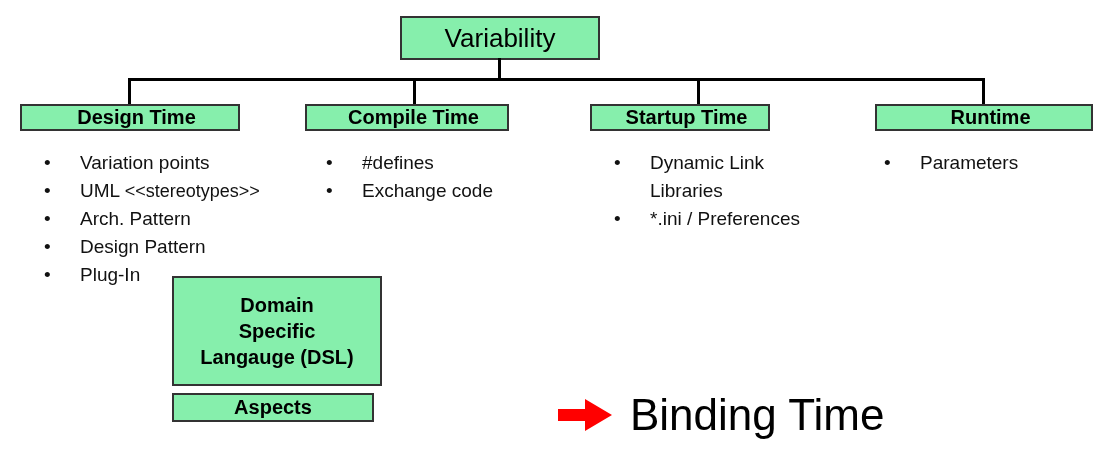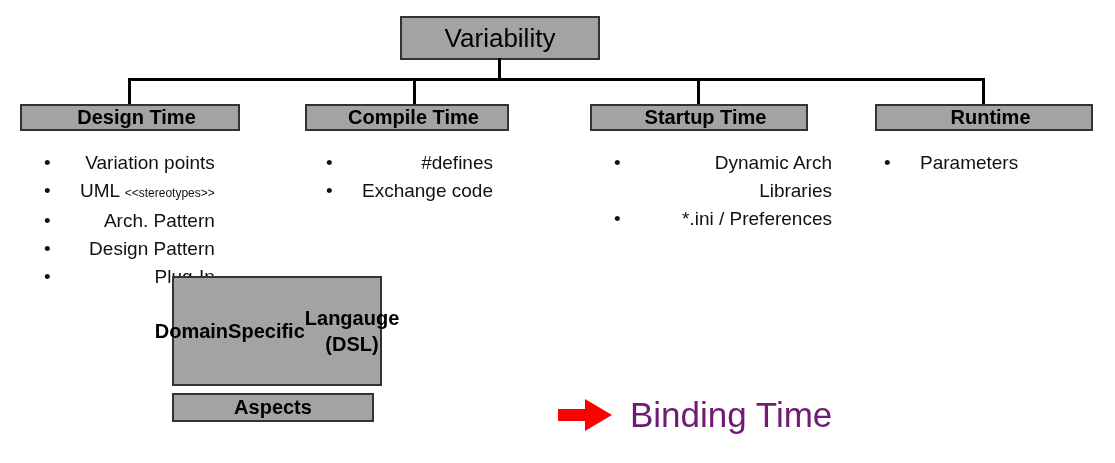--- a/index.html
+++ b/index.html
@@ -6,83 +6,83 @@
   body {
     width: 1115px; height: 463px;
     position: relative;
     background: #ffffff;
     font-family: "Liberation Sans", sans-serif;
     color: #000;
     overflow: hidden;
   }
   .box {
     position: absolute;
-    background: #a3a3a3;
+    background: #86efac;
     border: 2px solid #333333;
     box-sizing: border-box;
     display: flex;
     align-items: center;
     justify-content: center;
     color: #000;
   }
   .root-box {
     left: 400px; top: 16px; width: 200px; height: 44px;
     font-size: 26px; font-weight: 400;
   }
   .hdr { font-weight: bold; font-size: 20px; padding-left: 13px; }
   .box-design  { left: 20px;  top: 104px; width: 220px; height: 27px; }
   .box-compile { left: 305px; top: 104px; width: 204px; height: 27px; }
-  .box-startup { left: 590px; top: 104px; width: 218px; height: 27px; }
+  .box-startup { left: 590px; top: 104px; width: 180px; height: 27px; }
   .box-runtime { left: 875px; top: 104px; width: 218px; height: 27px; }
   .line { position: absolute; background: #000; }
   .stub  { left: 498px; top: 58px; width: 3px; height: 22px; }
   .hline { left: 128px; top: 78px; width: 856px; height: 3px; }
   .drop  { top: 78px; width: 3px; height: 27px; }
   .drop-design  { left: 128px; }
   .drop-compile { left: 413px; }
   .drop-startup { left: 697px; }
   .drop-runtime { left: 982px; }
   ul.blist {
     position: absolute;
     list-style: none;
     margin: 0; padding: 0;
     font-size: 19px;
     line-height: 28px;
     color: #111;
-    text-align: right;
   }
   ul.blist li { position: relative; padding-left: 38px; }
   ul.blist li::before {
     content: "\2022";
     position: absolute;
     left: 2px; top: 0;
     font-size: 19px;
   }
   .list-design  { left: 42px;  top: 149px; }
   .list-compile { left: 324px; top: 149px; }
   .list-startup { left: 612px; top: 149px; width: 220px; }
   .list-runtime { left: 882px; top: 149px; }
-  .small { font-size: 12px; }
+  .small { font-size: 18px; }
   .dsl-box {
     left: 172px; top: 276px; width: 210px; height: 110px;
+    flex-direction: column;
     font-weight: bold; font-size: 20px; line-height: 26px;
     text-align: center;
   }
   .aspects-box {
     left: 172px; top: 393px; width: 202px; height: 29px;
     font-weight: bold; font-size: 20px;
   }
   .annotation {
     position: absolute;
     left: 558px; top: 386px; height: 58px;
     display: flex;
     align-items: center;
     gap: 18px;
-    color: #701a75;
-    font-size: 35px;
+    color: #000000;
+    font-size: 44px;
     font-weight: 400;
     white-space: nowrap;
   }
   .arrow-icon { display: inline-block; width: 54px; height: 38px; }
 </style>
 </head>
 <body>
 
 <div class="box root-box">
   <span>Variability</span>
@@ -116,21 +116,21 @@
   <li><span>Plug-In</span></li>
 </ul>
 
 <ul class="blist list-compile">
   <li><span>#defines</span></li>
   <li><span>Exchange code</span></li>
 </ul>
 
 <ul class="blist list-startup">
   <li>
-    <span>Dynamic Arch</span>
+    <span>Dynamic Link</span>
     <div>Libraries</div>
   </li>
   <li><span>*.ini / Preferences</span></li>
 </ul>
 
 <ul class="blist list-runtime">
   <li><span>Parameters</span></li>
 </ul>
 
 <div class="box dsl-box">

